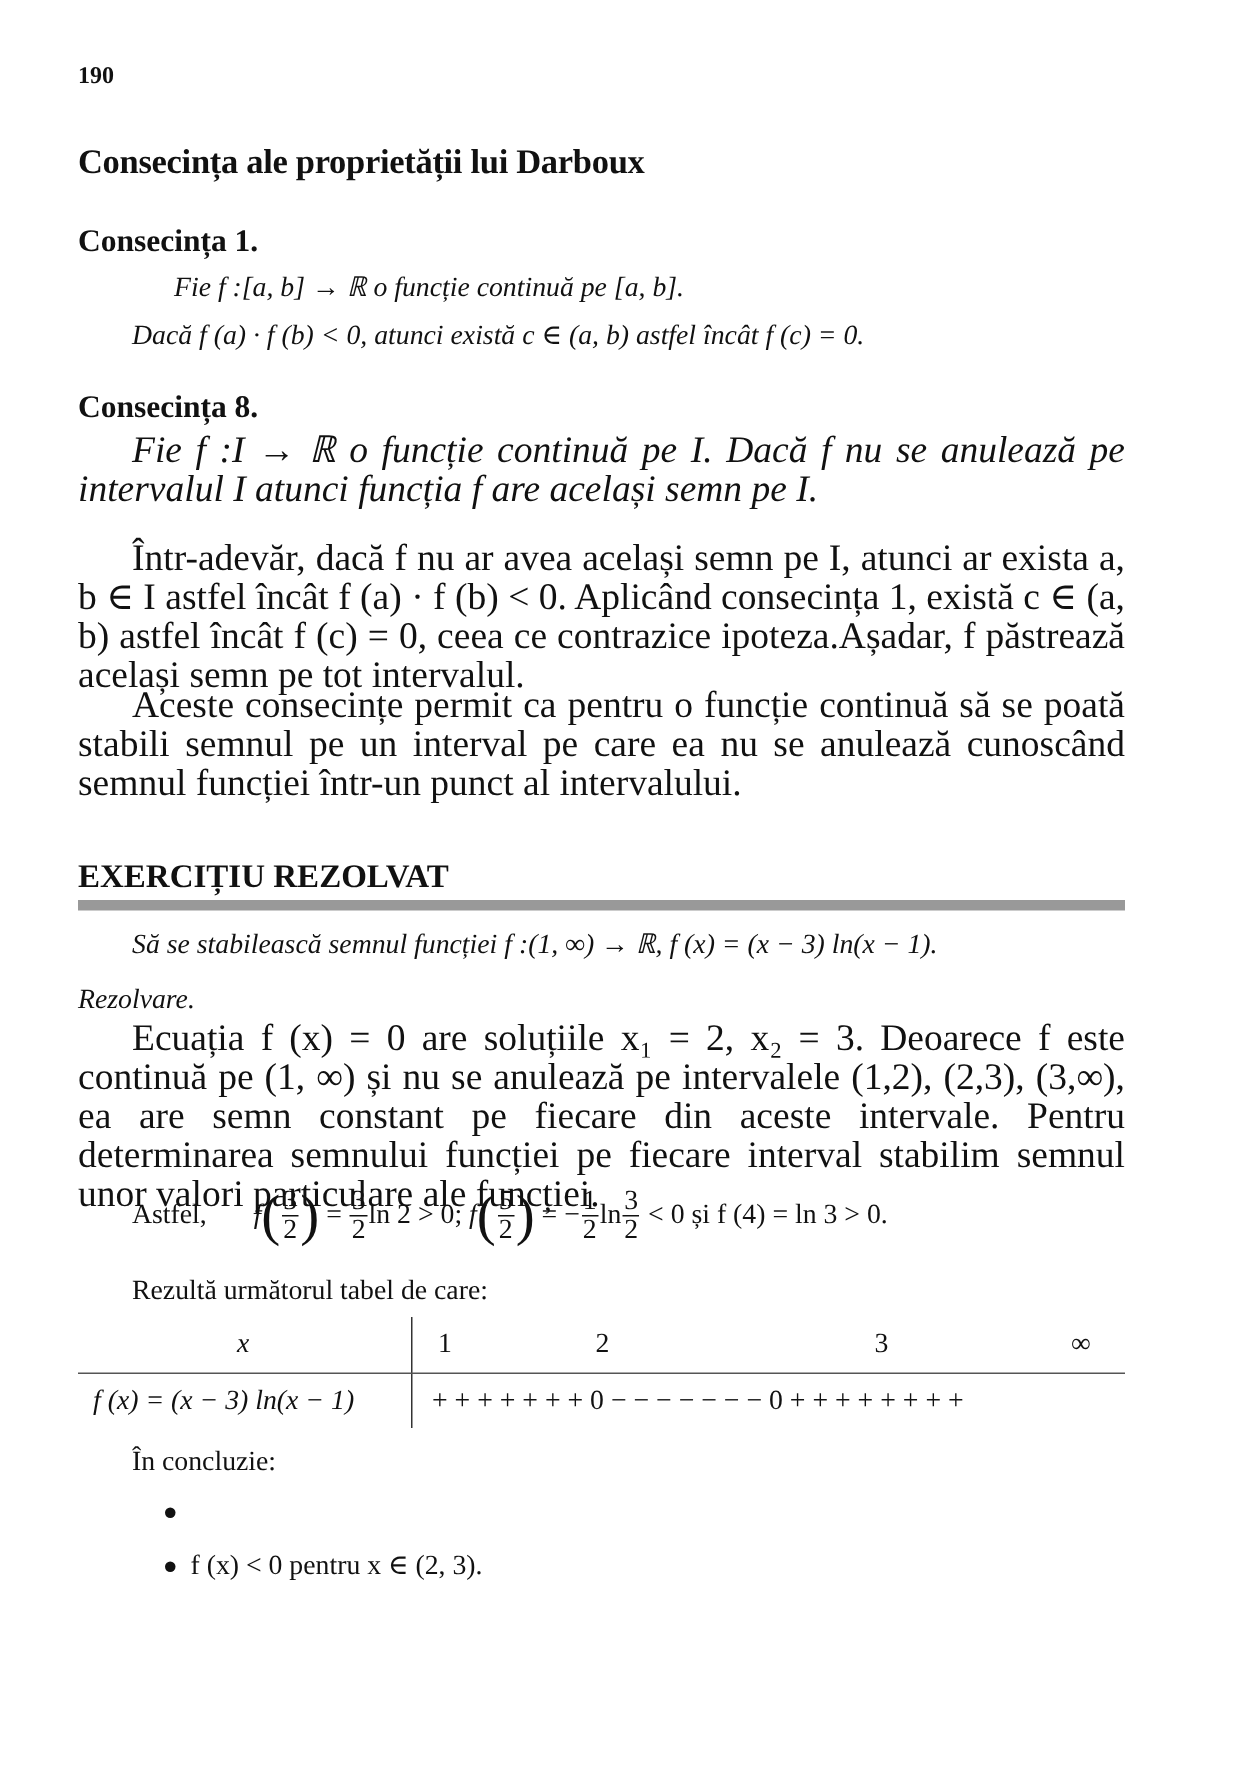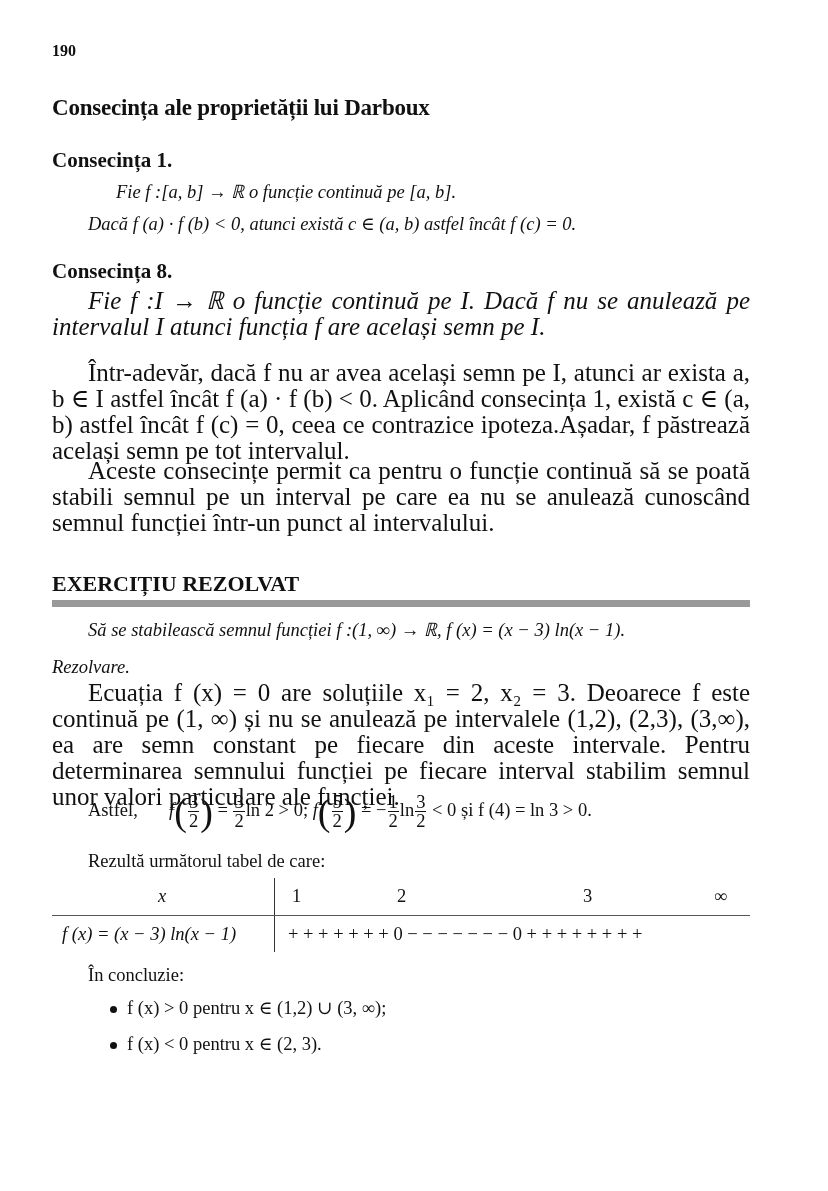--- a/index.html
+++ b/index.html
@@ -83,15 +83,15 @@
   <div class="cell" style="left:345px; top:8px;">2</div>
   <div class="cell" style="left:531px; top:8px;">3</div>
   <div class="cell" style="left:662px; top:8px;">∞</div>
   <div class="cell it" style="left:10px; top:46px;">f (x) = (x − 3) ln(x − 1)</div>
   <div class="cell" style="left:236px; top:46px;">+ + + + + + + 0 −  −  −  −   −  −  − 0 + + + + + + + +</div>
 </div>
 
 <div class="line" style="left:88px; top:963px;">În concluzie:</div>
 
 <div class="bullets">
-  <div class="b"><span class="dot"></span><span>f (x) &gt; 0 pentru x ∈ (1,2) ∪ (3, ∞);</span></div>
+  <div class="b"><span class="dot"></span></div>
   <div class="b"><span class="dot"></span><span>f (x) &lt; 0 pentru x ∈ (2, 3).</span></div>
 </div>
 
 </body></html>

